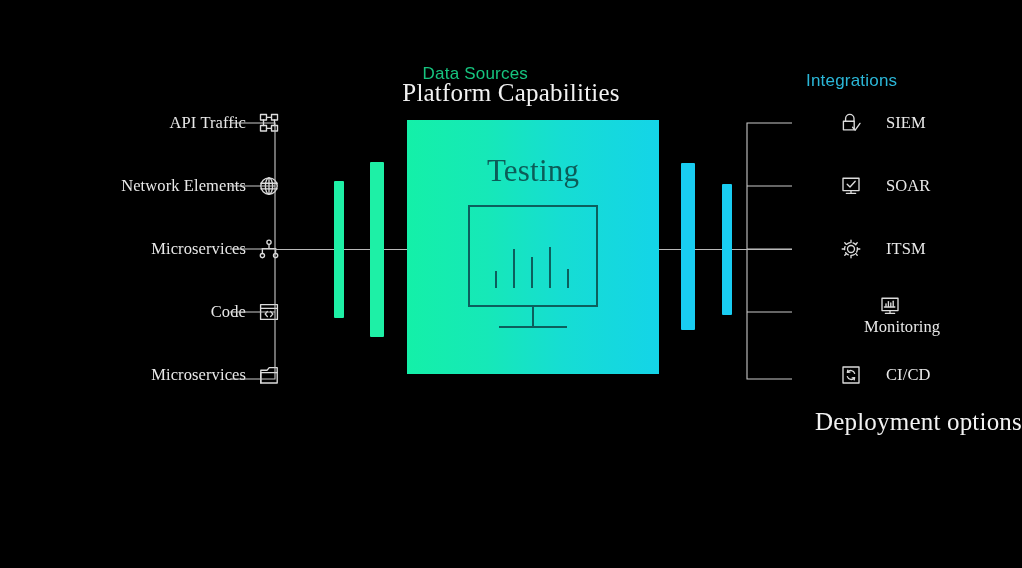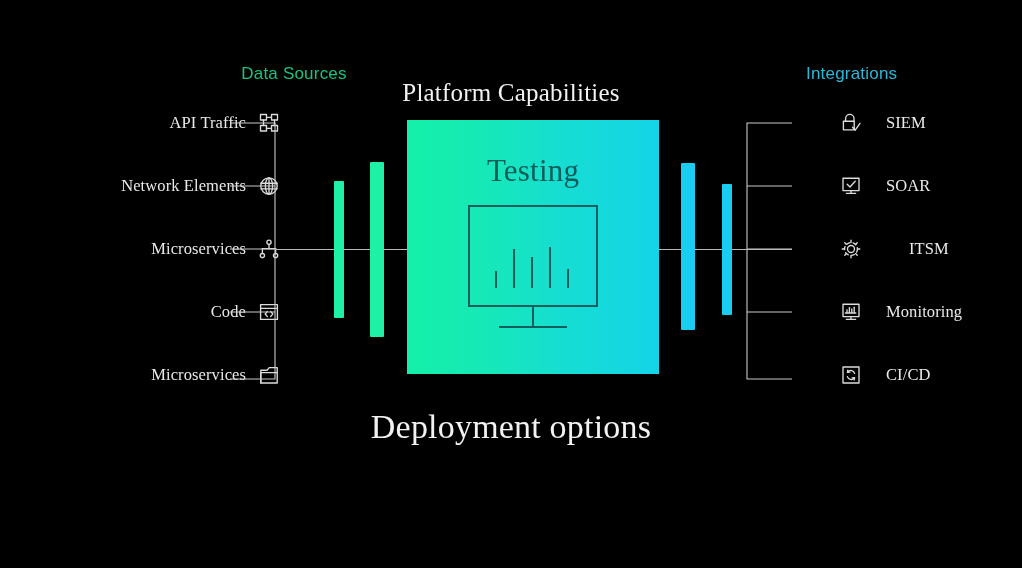--- a/index.html
+++ b/index.html
@@ -25,26 +25,26 @@
   
   .col-heading {
     position: absolute;
     font-family: "Liberation Sans", sans-serif;
     font-size: 17px;
     letter-spacing: 0.2px;
     white-space: nowrap;
   }
   #data-sources-heading {
     left: 0; top: 64px; width: 420px;
-    text-align: center;
-    padding-left: 84px;
+    text-align: right;
+    padding-left: 108px;
     color: #16c47f;
   }
   #integrations-heading {
-    left: 806px; top: 64px;
+    left: 806px; top: 71px;
     color: #2bb7d8;
   }
 
   
   .side-list {
     position: absolute;
     top: 106px;
     width: 230px;
   }
   #data-sources-list { left: 50px; }
@@ -171,22 +171,22 @@
     stroke-width: 2;
     fill: none;
     stroke-linecap: butt;
   }
 
   
   #deployment-title {
     position: absolute;
     left: 0; right: 0;
     top: 408px;
-    text-align: center;
-    font-size: 34px;
+    text-align: right;
+    font-size: 25px;
     color: #f2f2f2;
     letter-spacing: 0.2px;
   }
   #deployment-options {
     position: absolute;
     left: 0; right: 0;
     top: 450px;
     height: 36px;
     display: flex;
     justify-content: center;
@@ -346,32 +346,32 @@
         <svg viewBox="0 0 22 22">
           <rect class="fillnone" x="3" y="3.2" width="16" height="12.4"></rect>
           <line x1="11" y1="15.6" x2="11" y2="18.4"></line>
           <line x1="6.4" y1="18.4" x2="15.6" y2="18.4"></line>
           <path d="M7.2 9.2 L10 12 L15.2 6.2"></path>
         </svg>
       </span>
       <span class="side-label">SOAR</span>
     </div>
 
-    <div class="side-row" style="top:126px;gap:23px;">
+    <div class="side-row" style="top:126px;">
       <span class="side-icon">
         <svg viewBox="0 0 22 22">
           <circle class="fillnone" cx="11" cy="11" r="3.5"></circle>
           <path class="fillnone" d="M11 2.2 L11 4.4 M11 17.6 L11 19.8 M2.2 11 L4.4 11 M17.6 11 L19.8 11 M4.8 4.8 L6.4 6.4 M15.6 15.6 L17.2 17.2 M17.2 4.8 L15.6 6.4 M6.4 15.6 L4.8 17.2"></path>
           <circle class="fillnone" cx="11" cy="11" r="6.4" stroke-dasharray="3.2 3.1"></circle>
         </svg>
       </span>
       <span class="side-label">ITSM</span>
     </div>
 
-    <div class="side-row" style="top:189px;">
+    <div class="side-row" style="top:189px;flex-direction:column;">
       <span class="side-icon">
         <svg viewBox="0 0 22 22">
           <rect class="fillnone" x="3" y="3.2" width="16" height="12.4"></rect>
           <line x1="11" y1="15.6" x2="11" y2="18.4"></line>
           <line x1="6.4" y1="18.4" x2="15.6" y2="18.4"></line>
           <line x1="7" y1="11.6" x2="7" y2="8.8"></line>
           <line x1="9.4" y1="11.6" x2="9.4" y2="6.6"></line>
           <line x1="11.8" y1="11.6" x2="11.8" y2="8"></line>
           <line x1="14.2" y1="11.6" x2="14.2" y2="6.2"></line>
           <line x1="5.4" y1="12" x2="15.8" y2="12"></line>

